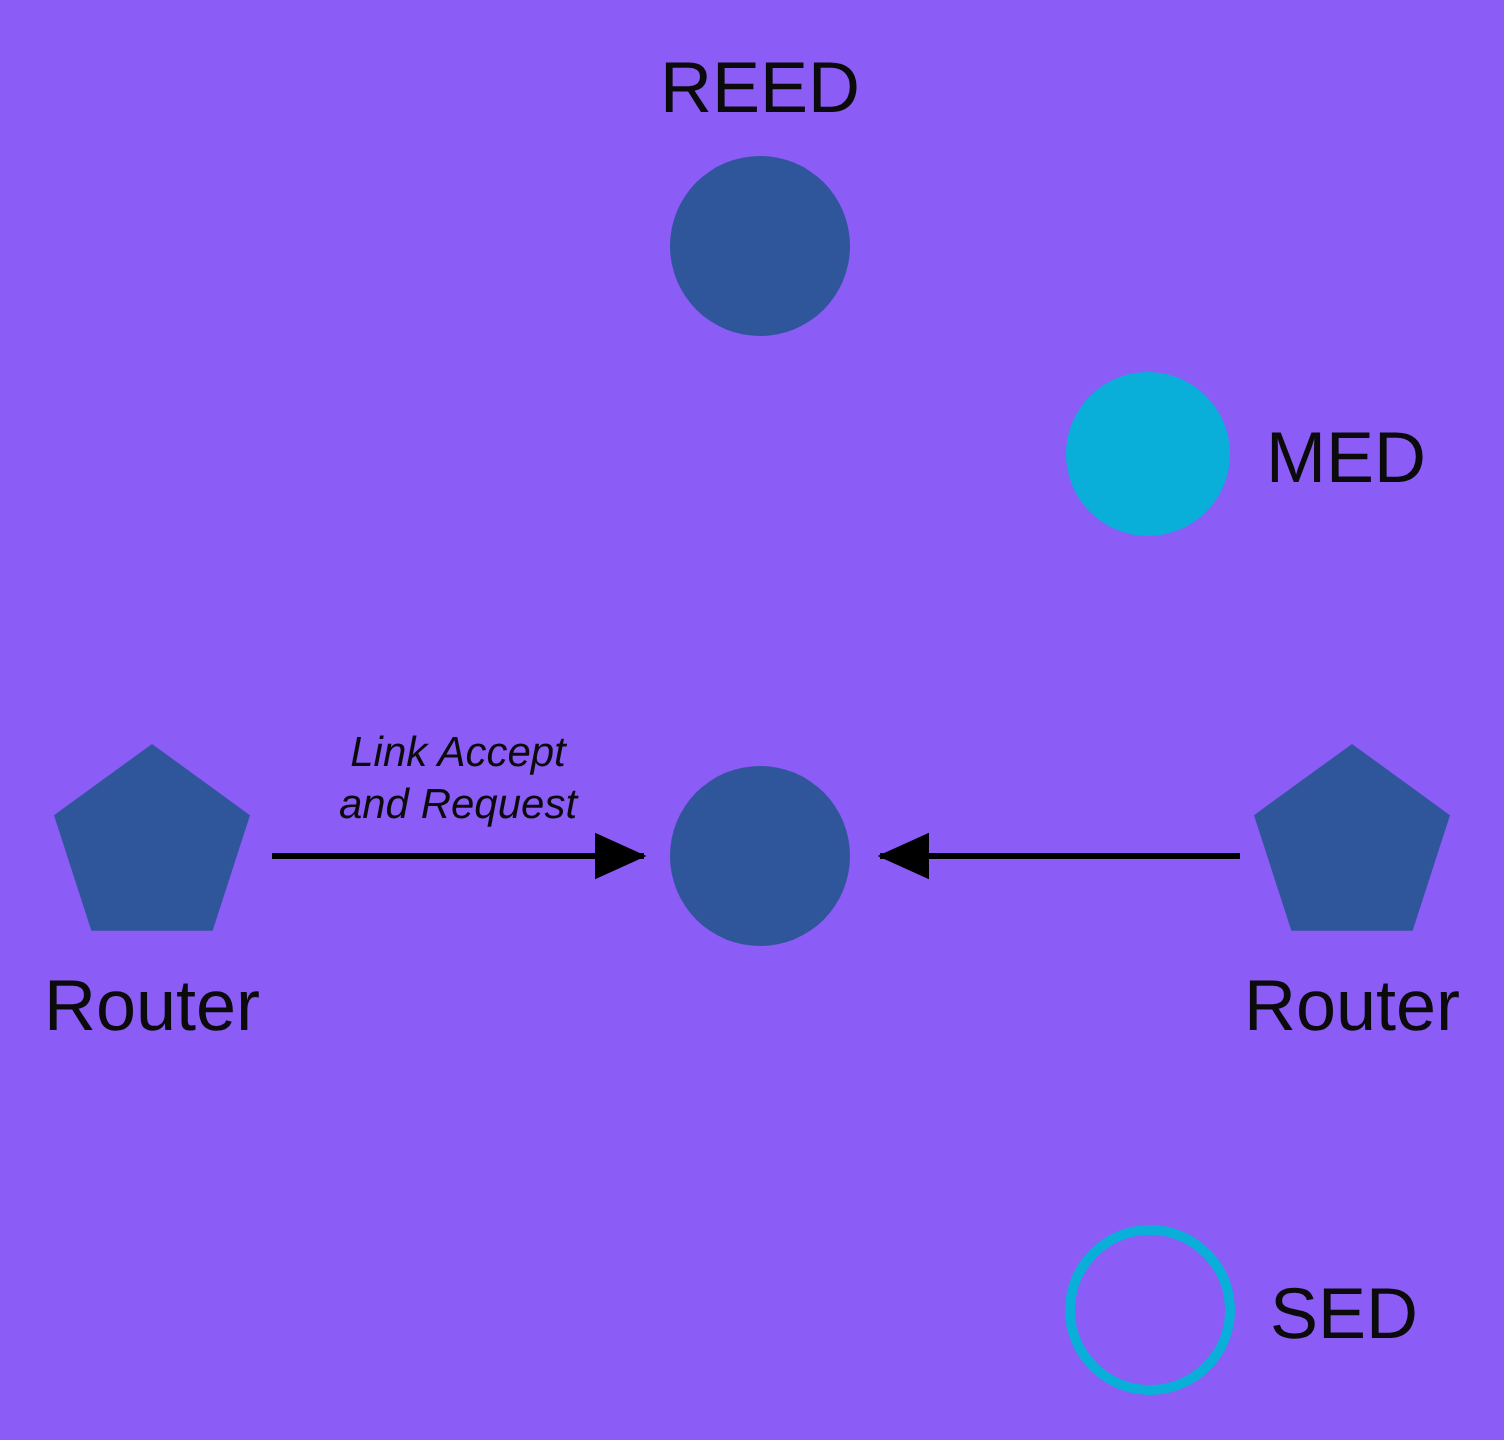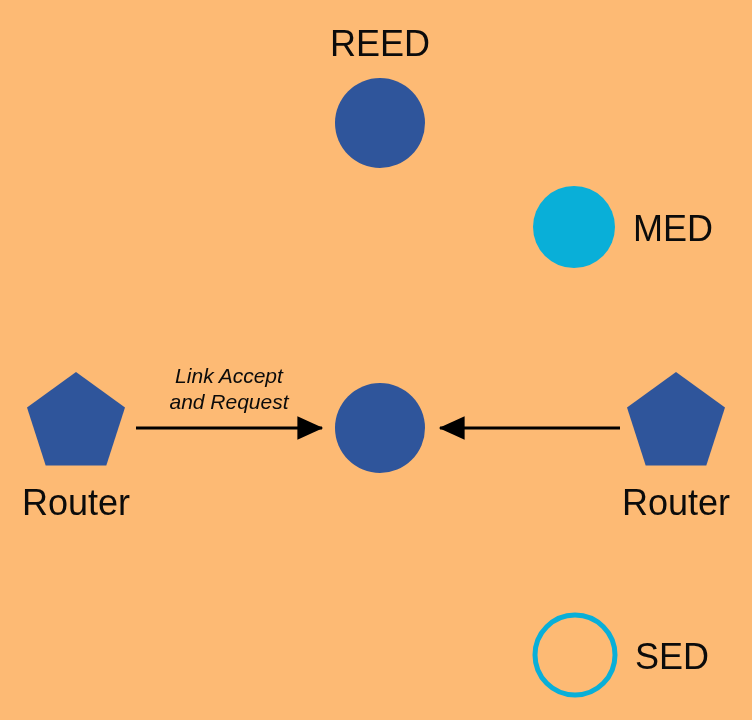--- a/index.html
+++ b/index.html
@@ -8,21 +8,21 @@
     padding: 0;
     background: #ffffff;
   }
   body {
     font-family: "Liberation Sans", sans-serif;
   }
   #canvas {
     position: relative;
     width: 752px;
     height: 720px;
-    background: #fdba74;
+    background: #8b5cf6;
     overflow: hidden;
   }
   svg.diagram {
     position: absolute;
     left: 0;
     top: 0;
     width: 752px;
     height: 720px;
   }
   .node-label {

